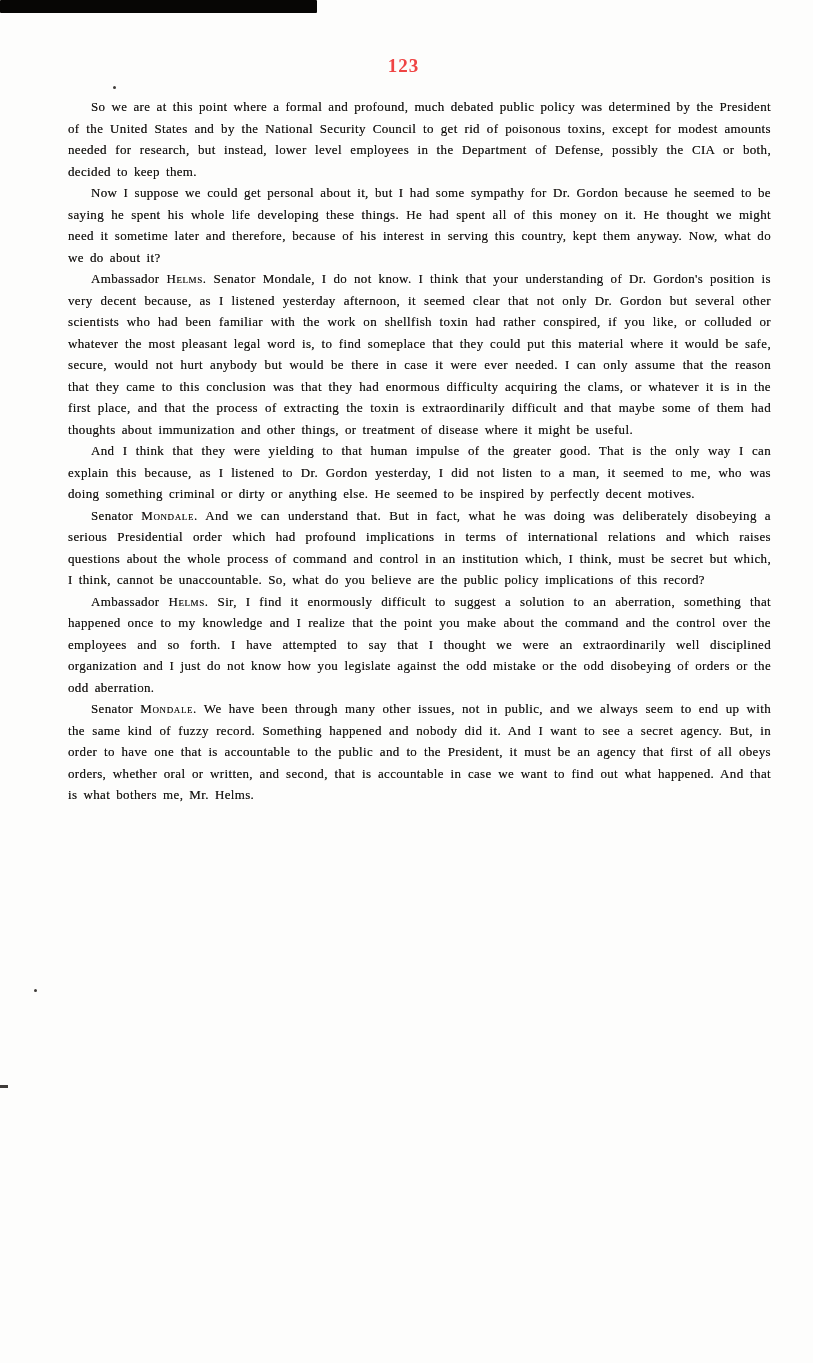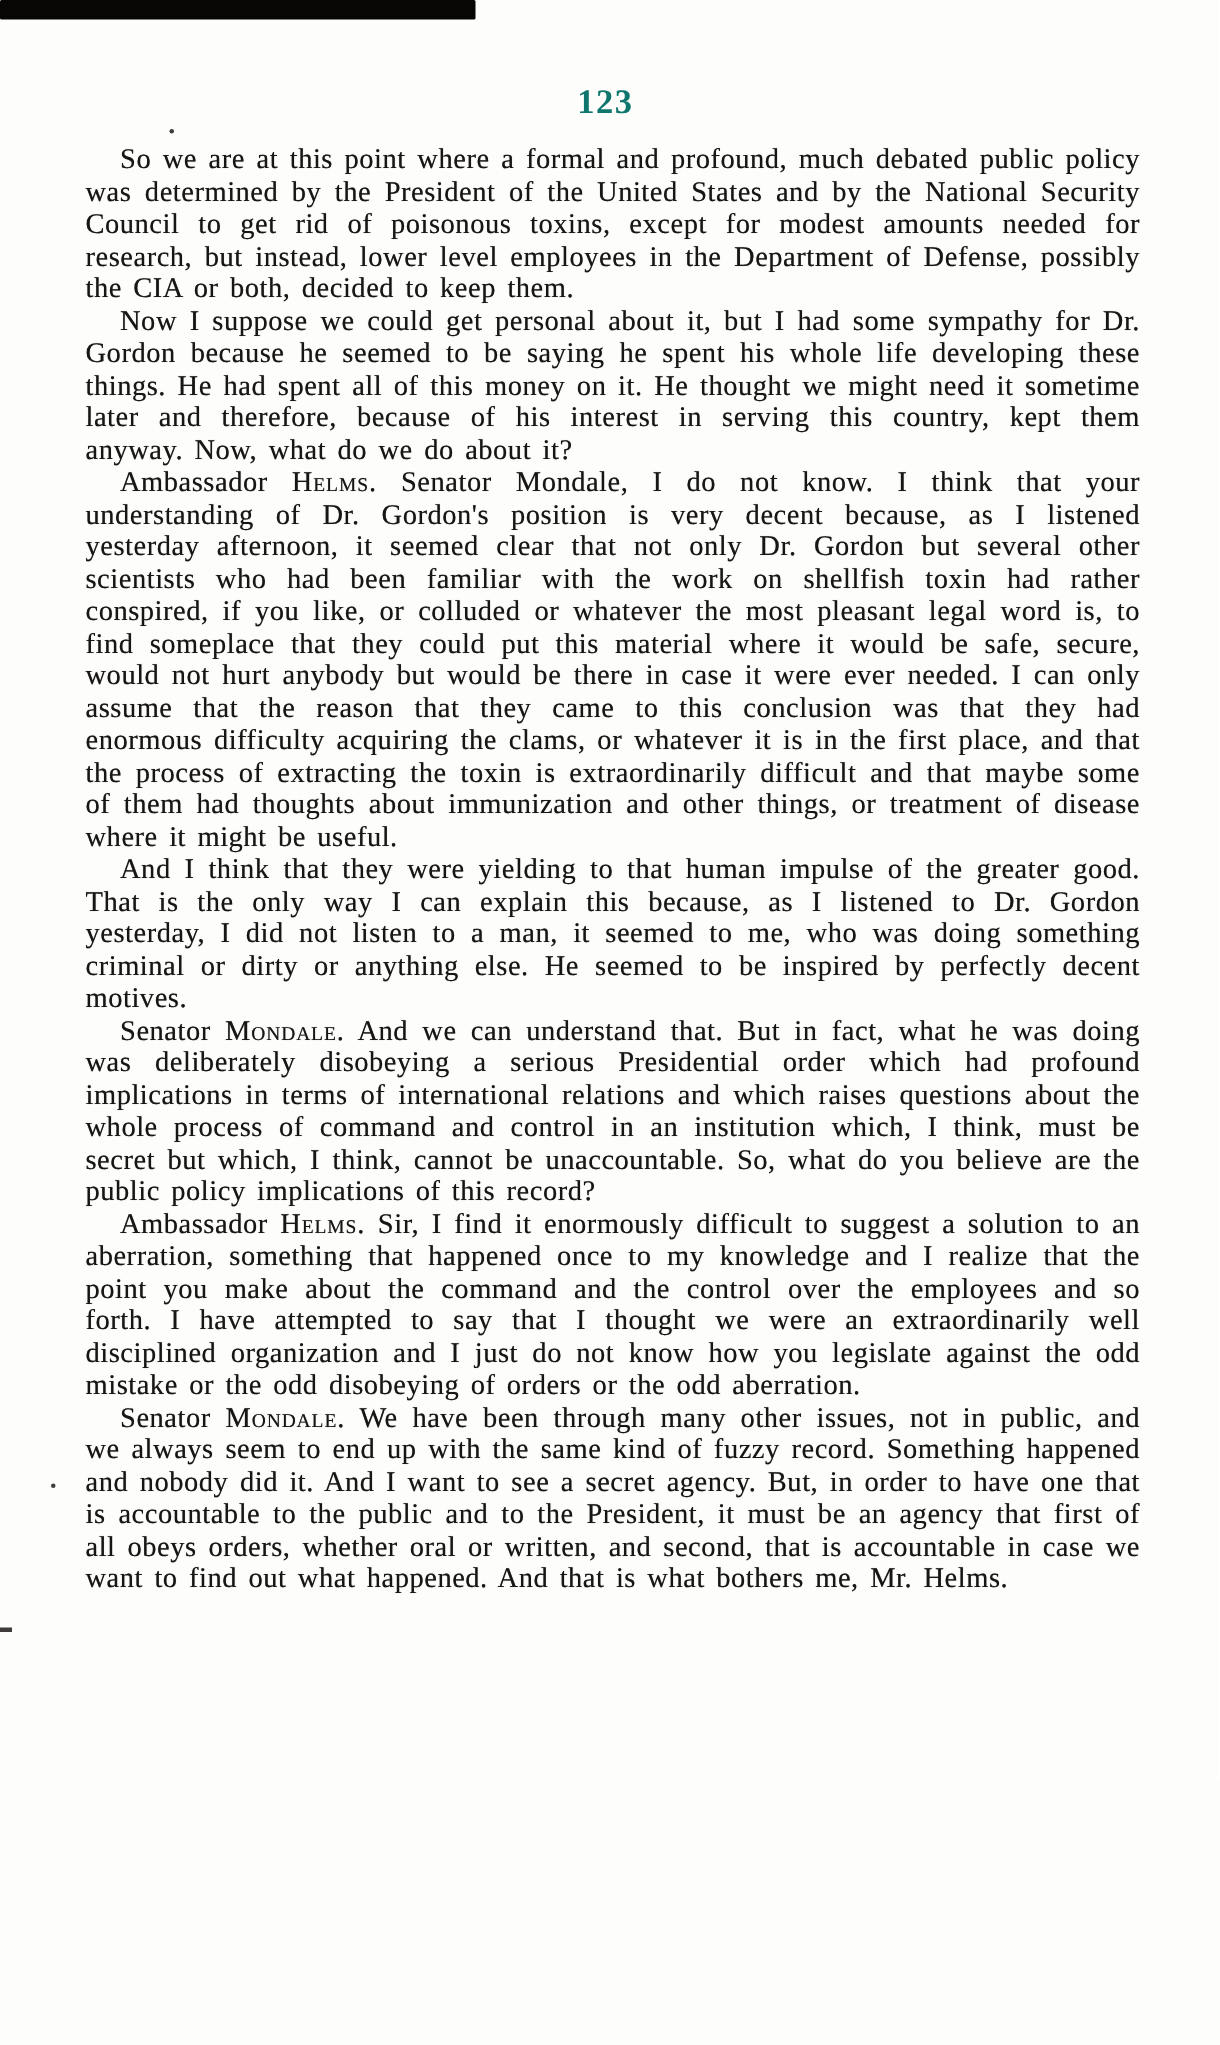--- a/index.html
+++ b/index.html
@@ -15,31 +15,31 @@
     overflow: hidden;
     font-family: "Liberation Serif", "DejaVu Serif", serif;
     color: #171514;
   }
   .page-number {
     position: absolute;
     top: 55px;
     left: 0;
     right: 6px;
     text-align: center;
-    font-size: 23px;
+    font-size: 19px;
     font-weight: bold;
     letter-spacing: 1px;
-    color: #0f766e;
+    color: #ef4444;
   }
   .body-text {
     position: absolute;
     top: 96px;
-    left: 57px;
+    left: 68px;
     width: 703px;
-    font-size: 19px;
+    font-size: 13px;
     line-height: 21.5px;
     letter-spacing: 0.35px;
     word-spacing: 2.5px;
     text-align: justify;
     text-rendering: optimizeLegibility;
     color: #181614;
     text-shadow: 0 0 0.45px rgba(20, 18, 16, 0.65);
   }
   .body-text p {
     margin: 0;

